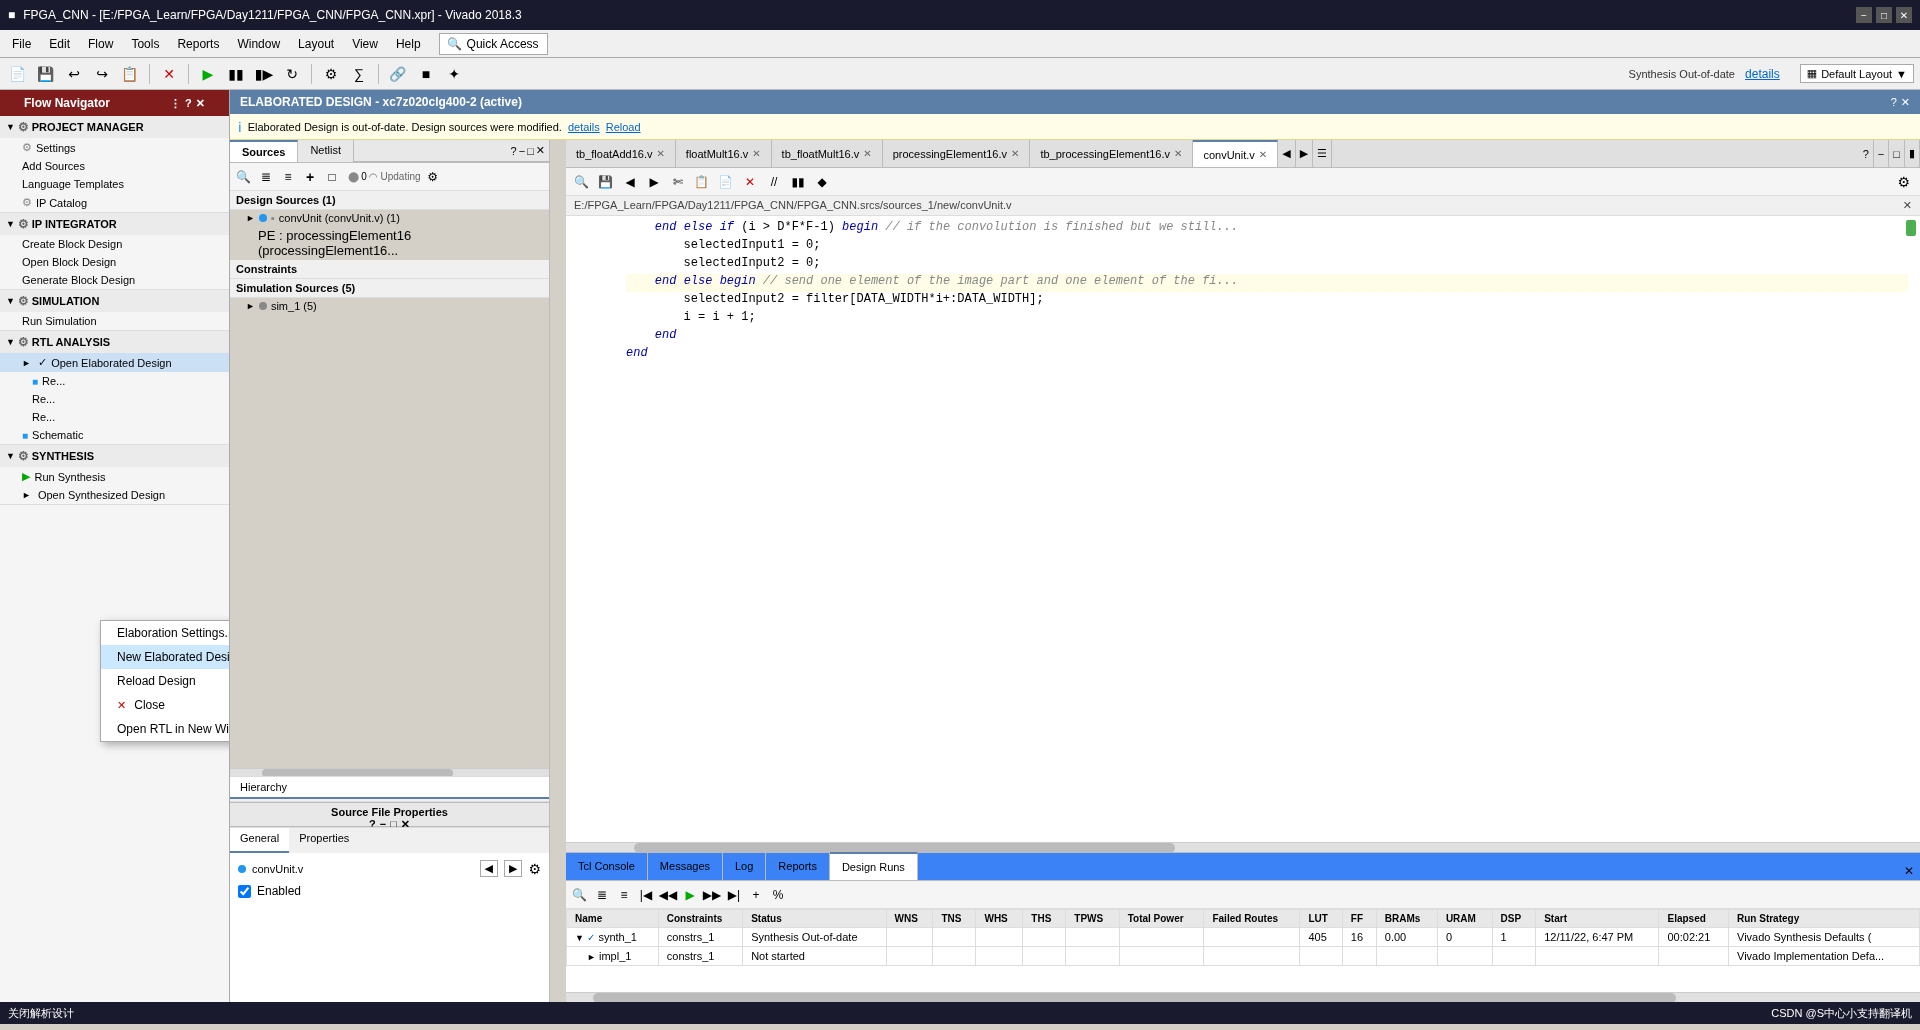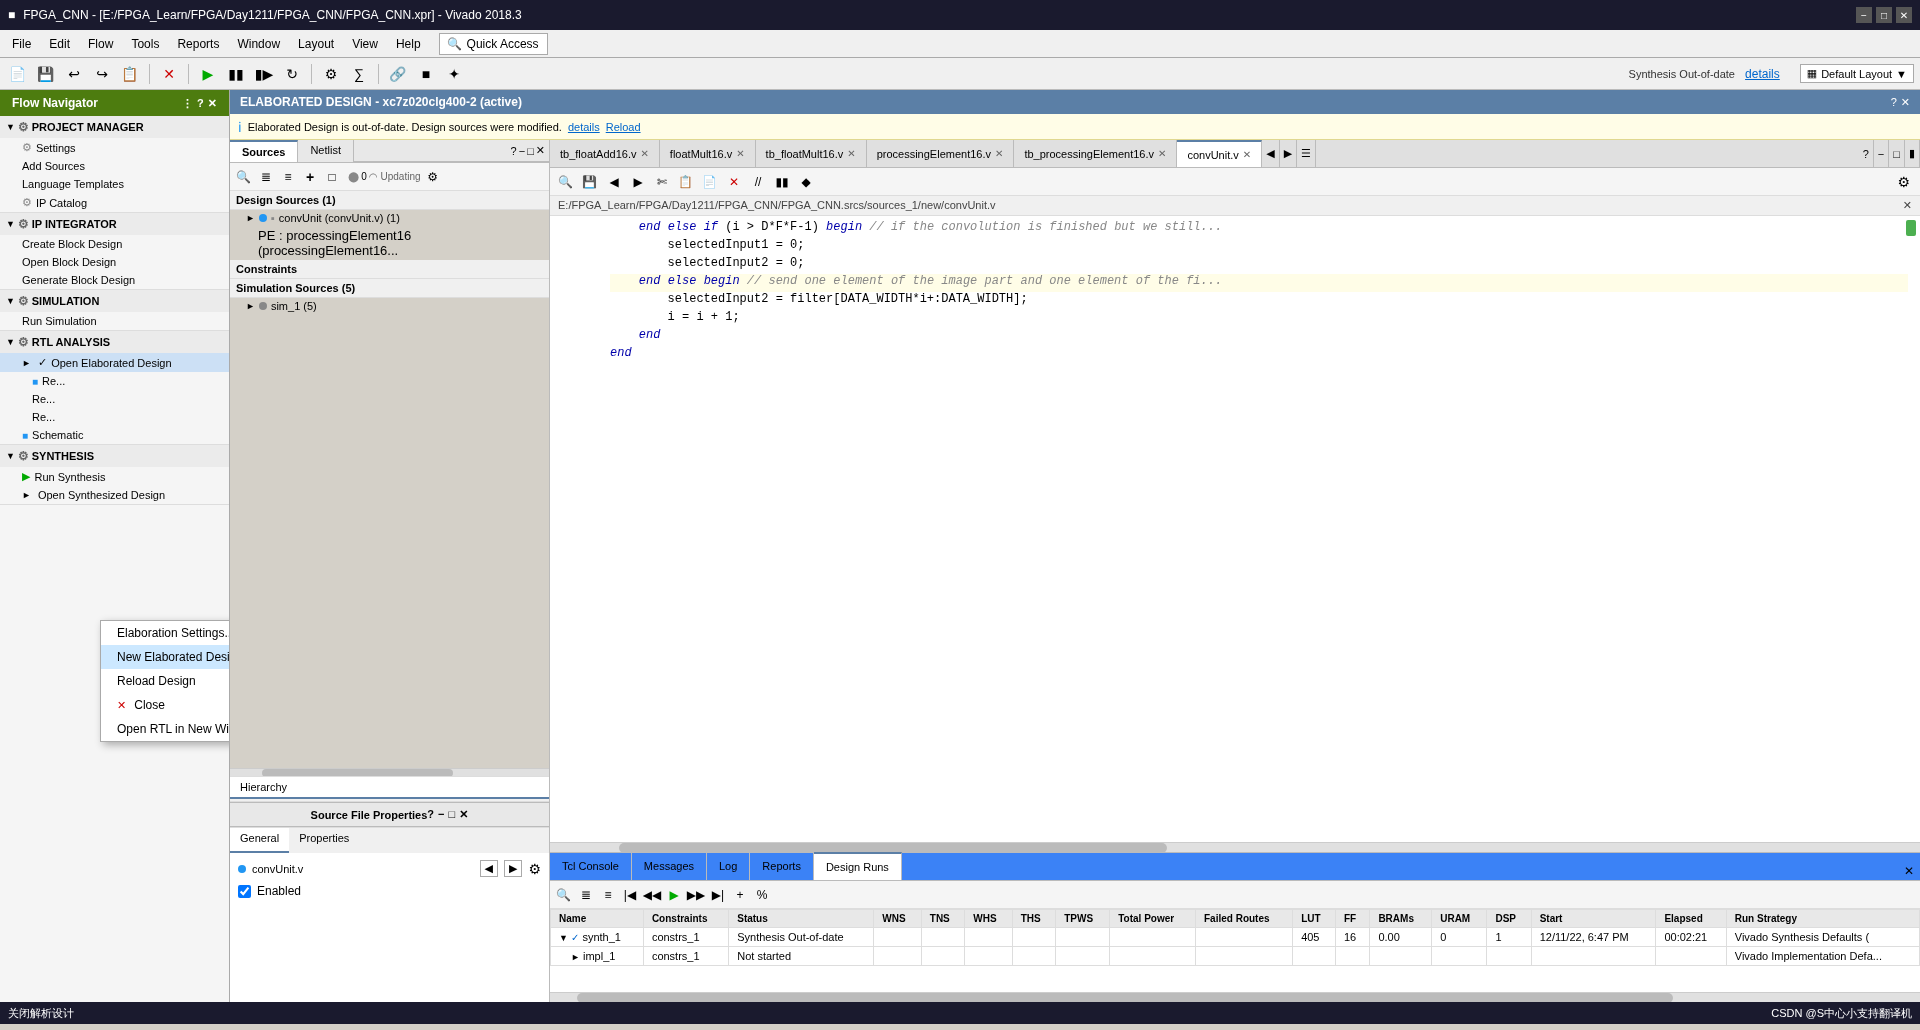--- a/index.html
+++ b/index.html
@@ -87,23 +87,23 @@
     .flow-navigator {
       width: 230px;
       background: #f5f5f5;
       border-right: 1px solid #aaa;
       display: flex;
       flex-direction: column;
       overflow: hidden;
       position: relative;
     }
     .flow-nav-header {
-      background: #4d7c0f;
+      background: #7f1d1d;
       color: white;
-      padding: 4px 12px;
+      padding: 4px 24px;
       font-size: 12px;
       font-weight: bold;
       display: flex;
       align-items: center;
       justify-content: space-between;
       height: 26px;
     }
     .flow-nav-content {
       overflow-y: auto;
       flex: 1;
@@ -291,22 +291,23 @@
       flex-direction: column;
     }
     .props-header {
       background: #e8e8e8;
       padding: 3px 8px;
       font-size: 11px;
       font-weight: bold;
       border-bottom: 1px solid #bbb;
       display: flex;
       align-items: center;
-      justify-content: center;
+      justify-content: space-between;
       height: 24px;
+      flex-direction: column;
     }
     .props-content {
       flex: 1;
       padding: 4px 8px;
       overflow-y: auto;
       background: white;
     }
     .props-file {
       display: flex;
       align-items: center;
@@ -735,21 +736,21 @@
       </div>
     </div>
 
     <div class="info-bar">
       <span class="info-icon">ℹ</span>
       <span>Elaborated Design is out-of-date. Design sources were modified.</span>
       <span class="info-link">details</span>
       <span class="info-link">Reload</span>
     </div>
 
-    <div style="display:flex;flex:1;overflow:hidden;">
+    <div style="display:flex;flex:1;overflow:hidden;gap:16px;">
 
       <div class="sources-panel">
         <div class="panel-tabs">
           <div class="panel-tab active">Sources</div>
           <div class="panel-tab">Netlist</div>
           <div style="flex:1;background:#e8e8e8;border-bottom:1px solid #bbb;"></div>
           <div style="display:flex;align-items:center;gap:2px;padding:0 4px;border-bottom:1px solid #bbb;background:#e8e8e8;">
             <span style="cursor:pointer;font-size:11px;">?</span>
             <span style="cursor:pointer;font-size:11px;">−</span>
             <span style="cursor:pointer;font-size:11px;">□</span>

